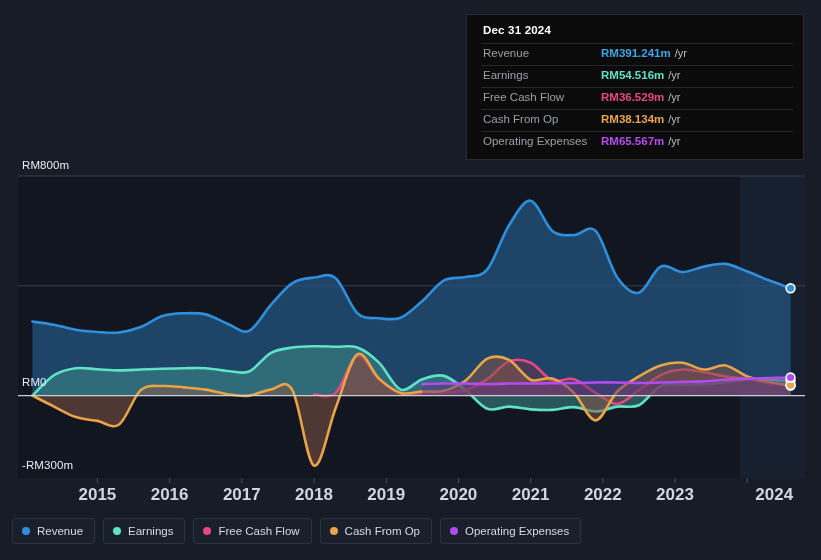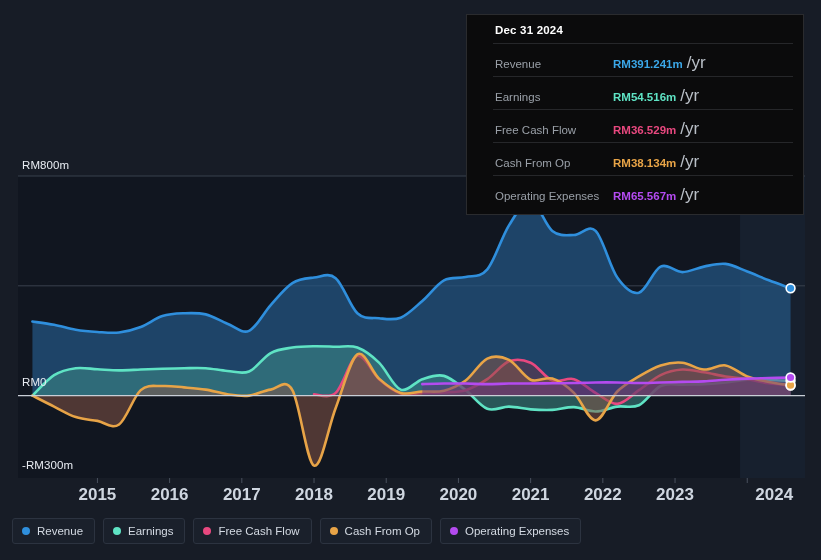--- a/index.html
+++ b/index.html
@@ -52,21 +52,21 @@
 
   
   #tooltip {
     position: absolute;
     left: 466px;
     top: 14px;
     width: 338px;
     background: #0b0b0c;
     border: 1px solid #2a2b2e;
     box-sizing: border-box;
-    padding: 8px 10px 6px 26px;
+    padding: 8px 10px 6px 14px;
   }
   #tooltip-date {
     color: #ffffff;
     font-size: 11.5px;
     font-weight: bold;
     padding: 1px 2px 7px 2px;
     letter-spacing: .2px;
   }
   .tt-row {
     display: flex;
@@ -82,25 +82,24 @@
     font-size: 11.5px;
     white-space: nowrap;
   }
   .tt-val {
     font-size: 11.5px;
     font-weight: bold;
     white-space: nowrap;
   }
   .tt-unit {
     color: #b9bfc7;
-    font-size: 17px;
+    font-size: 11px;
     font-weight: normal;
     margin-left: 4px;
     white-space: nowrap;
-    margin-top: 6px;
   }
   .tt-row.sub { border-top: none; padding-top: 0; }
   .tt-row.sub .tt-name { width: 118px; flex: 0 0 118px; }
 
   
   #legend {
     position: absolute;
     left: 12px;
     top: 518px;
     display: flex;

